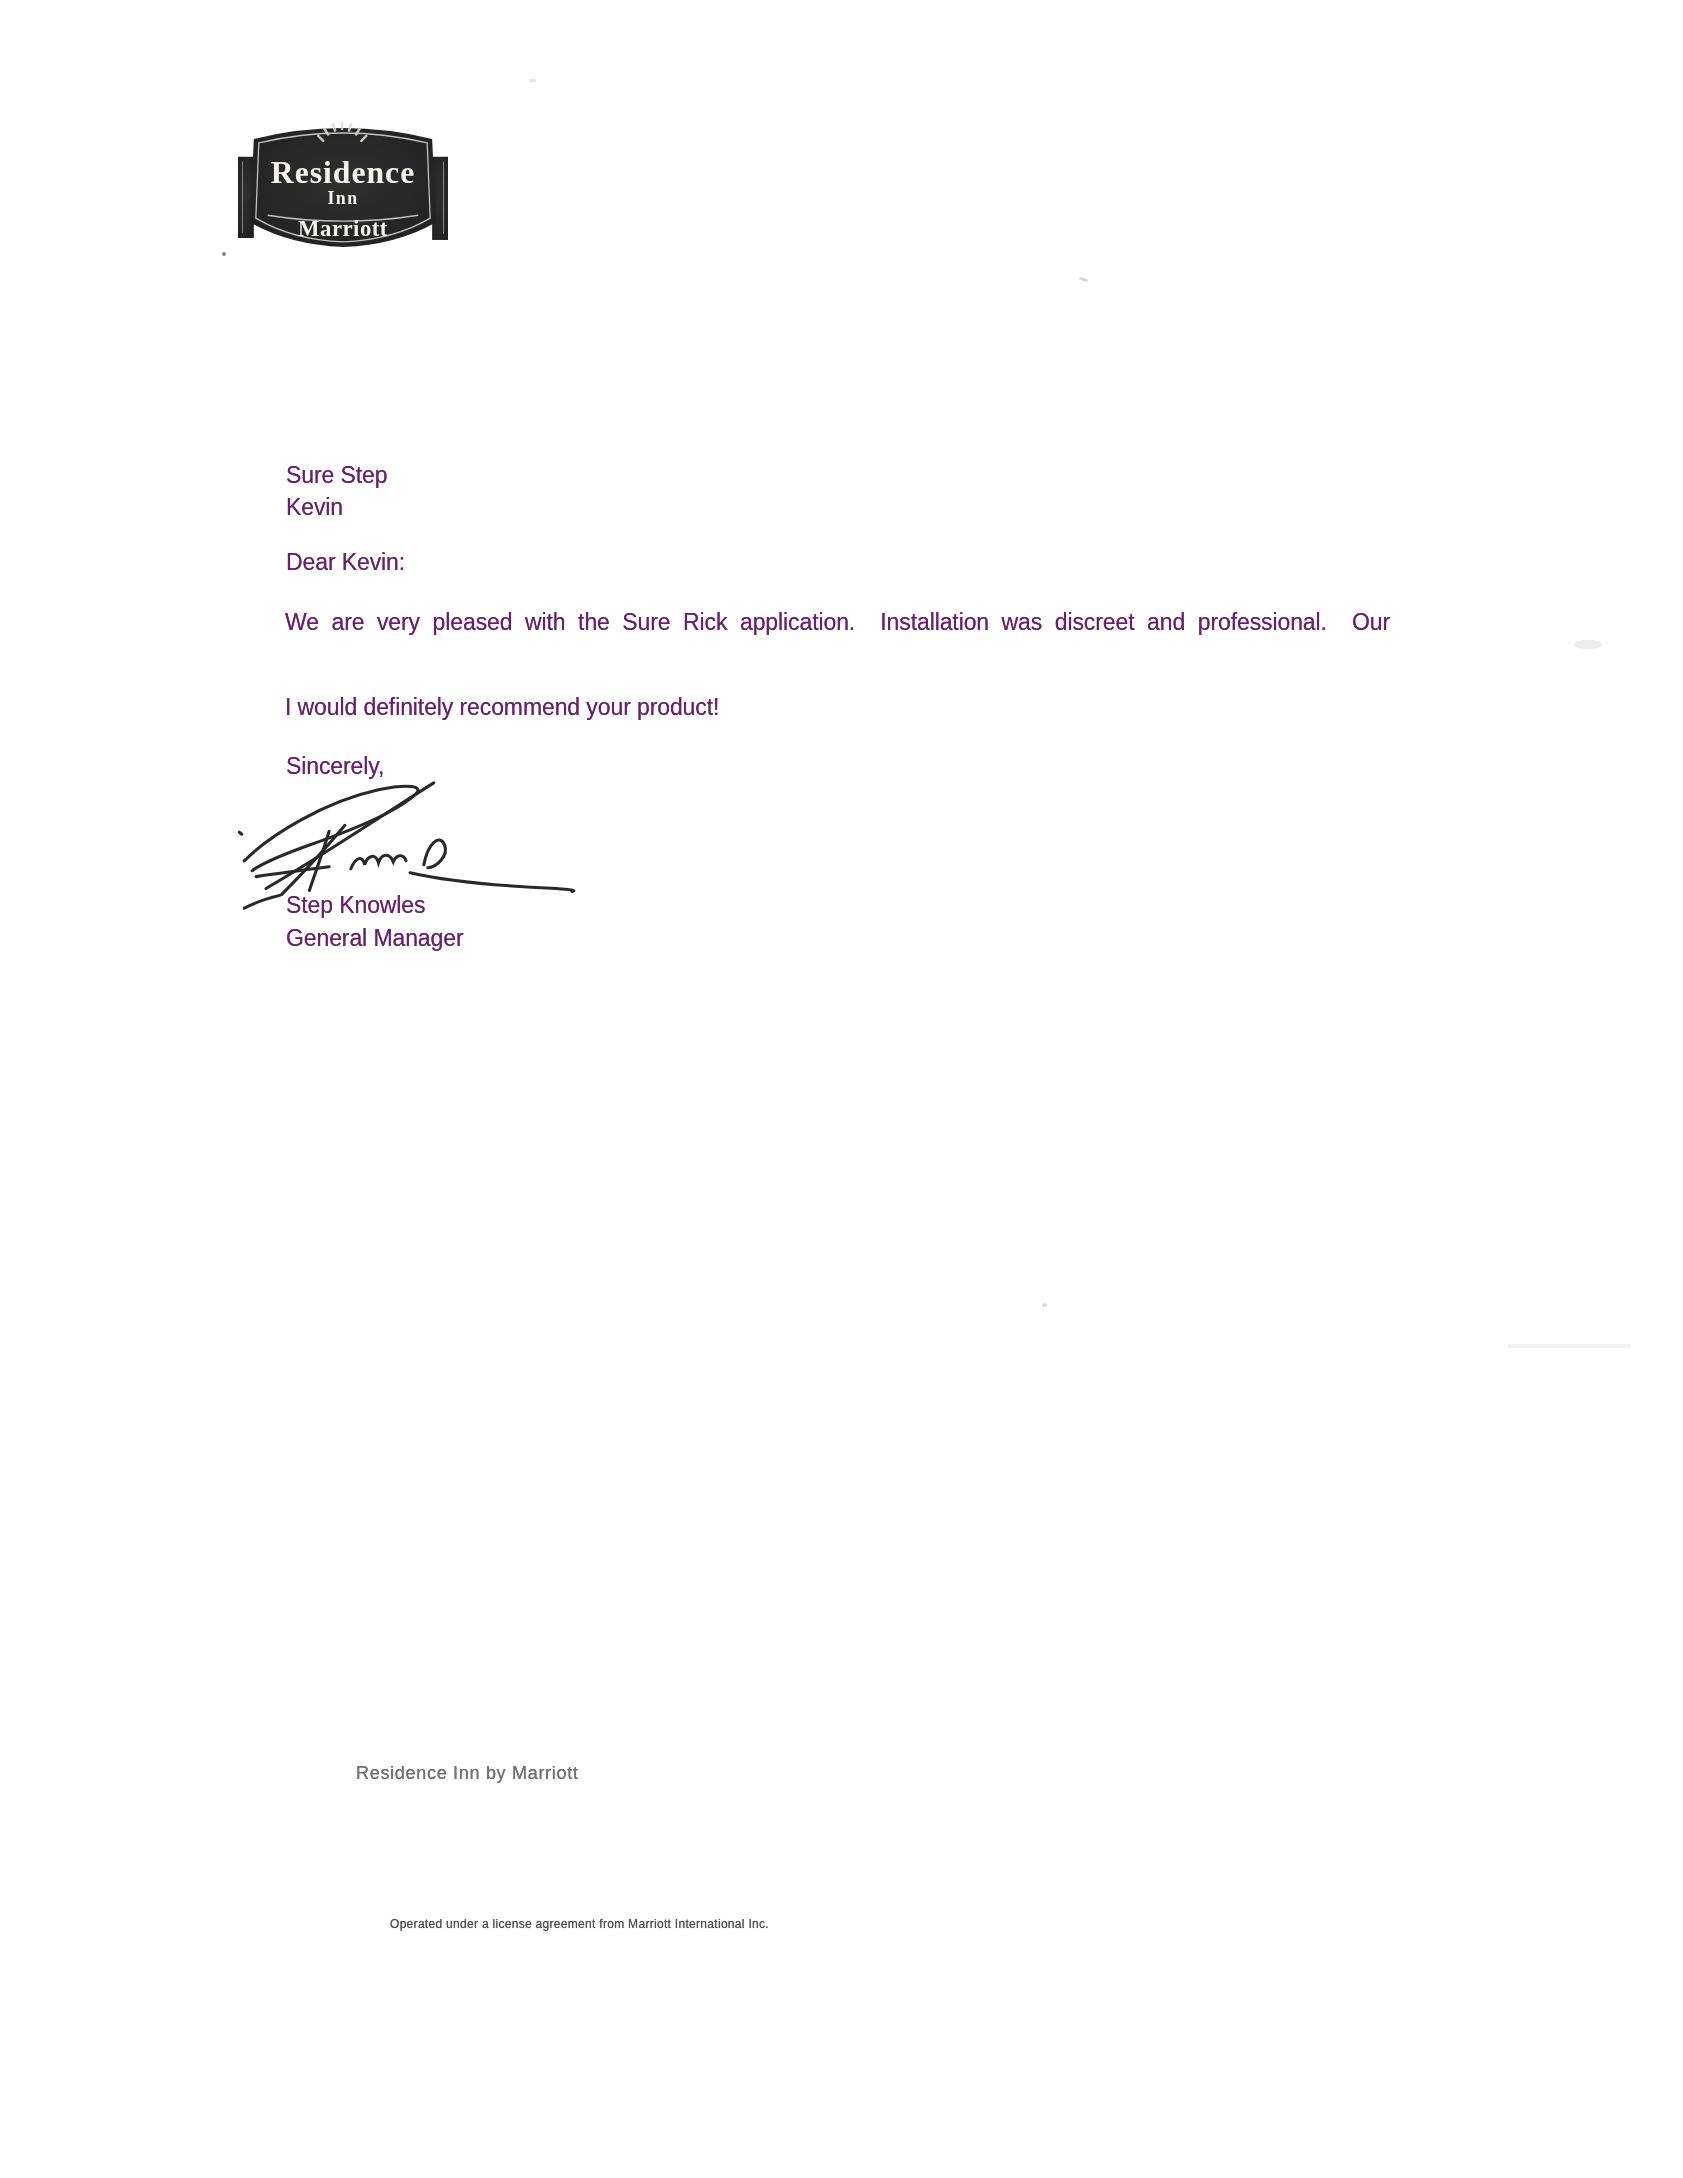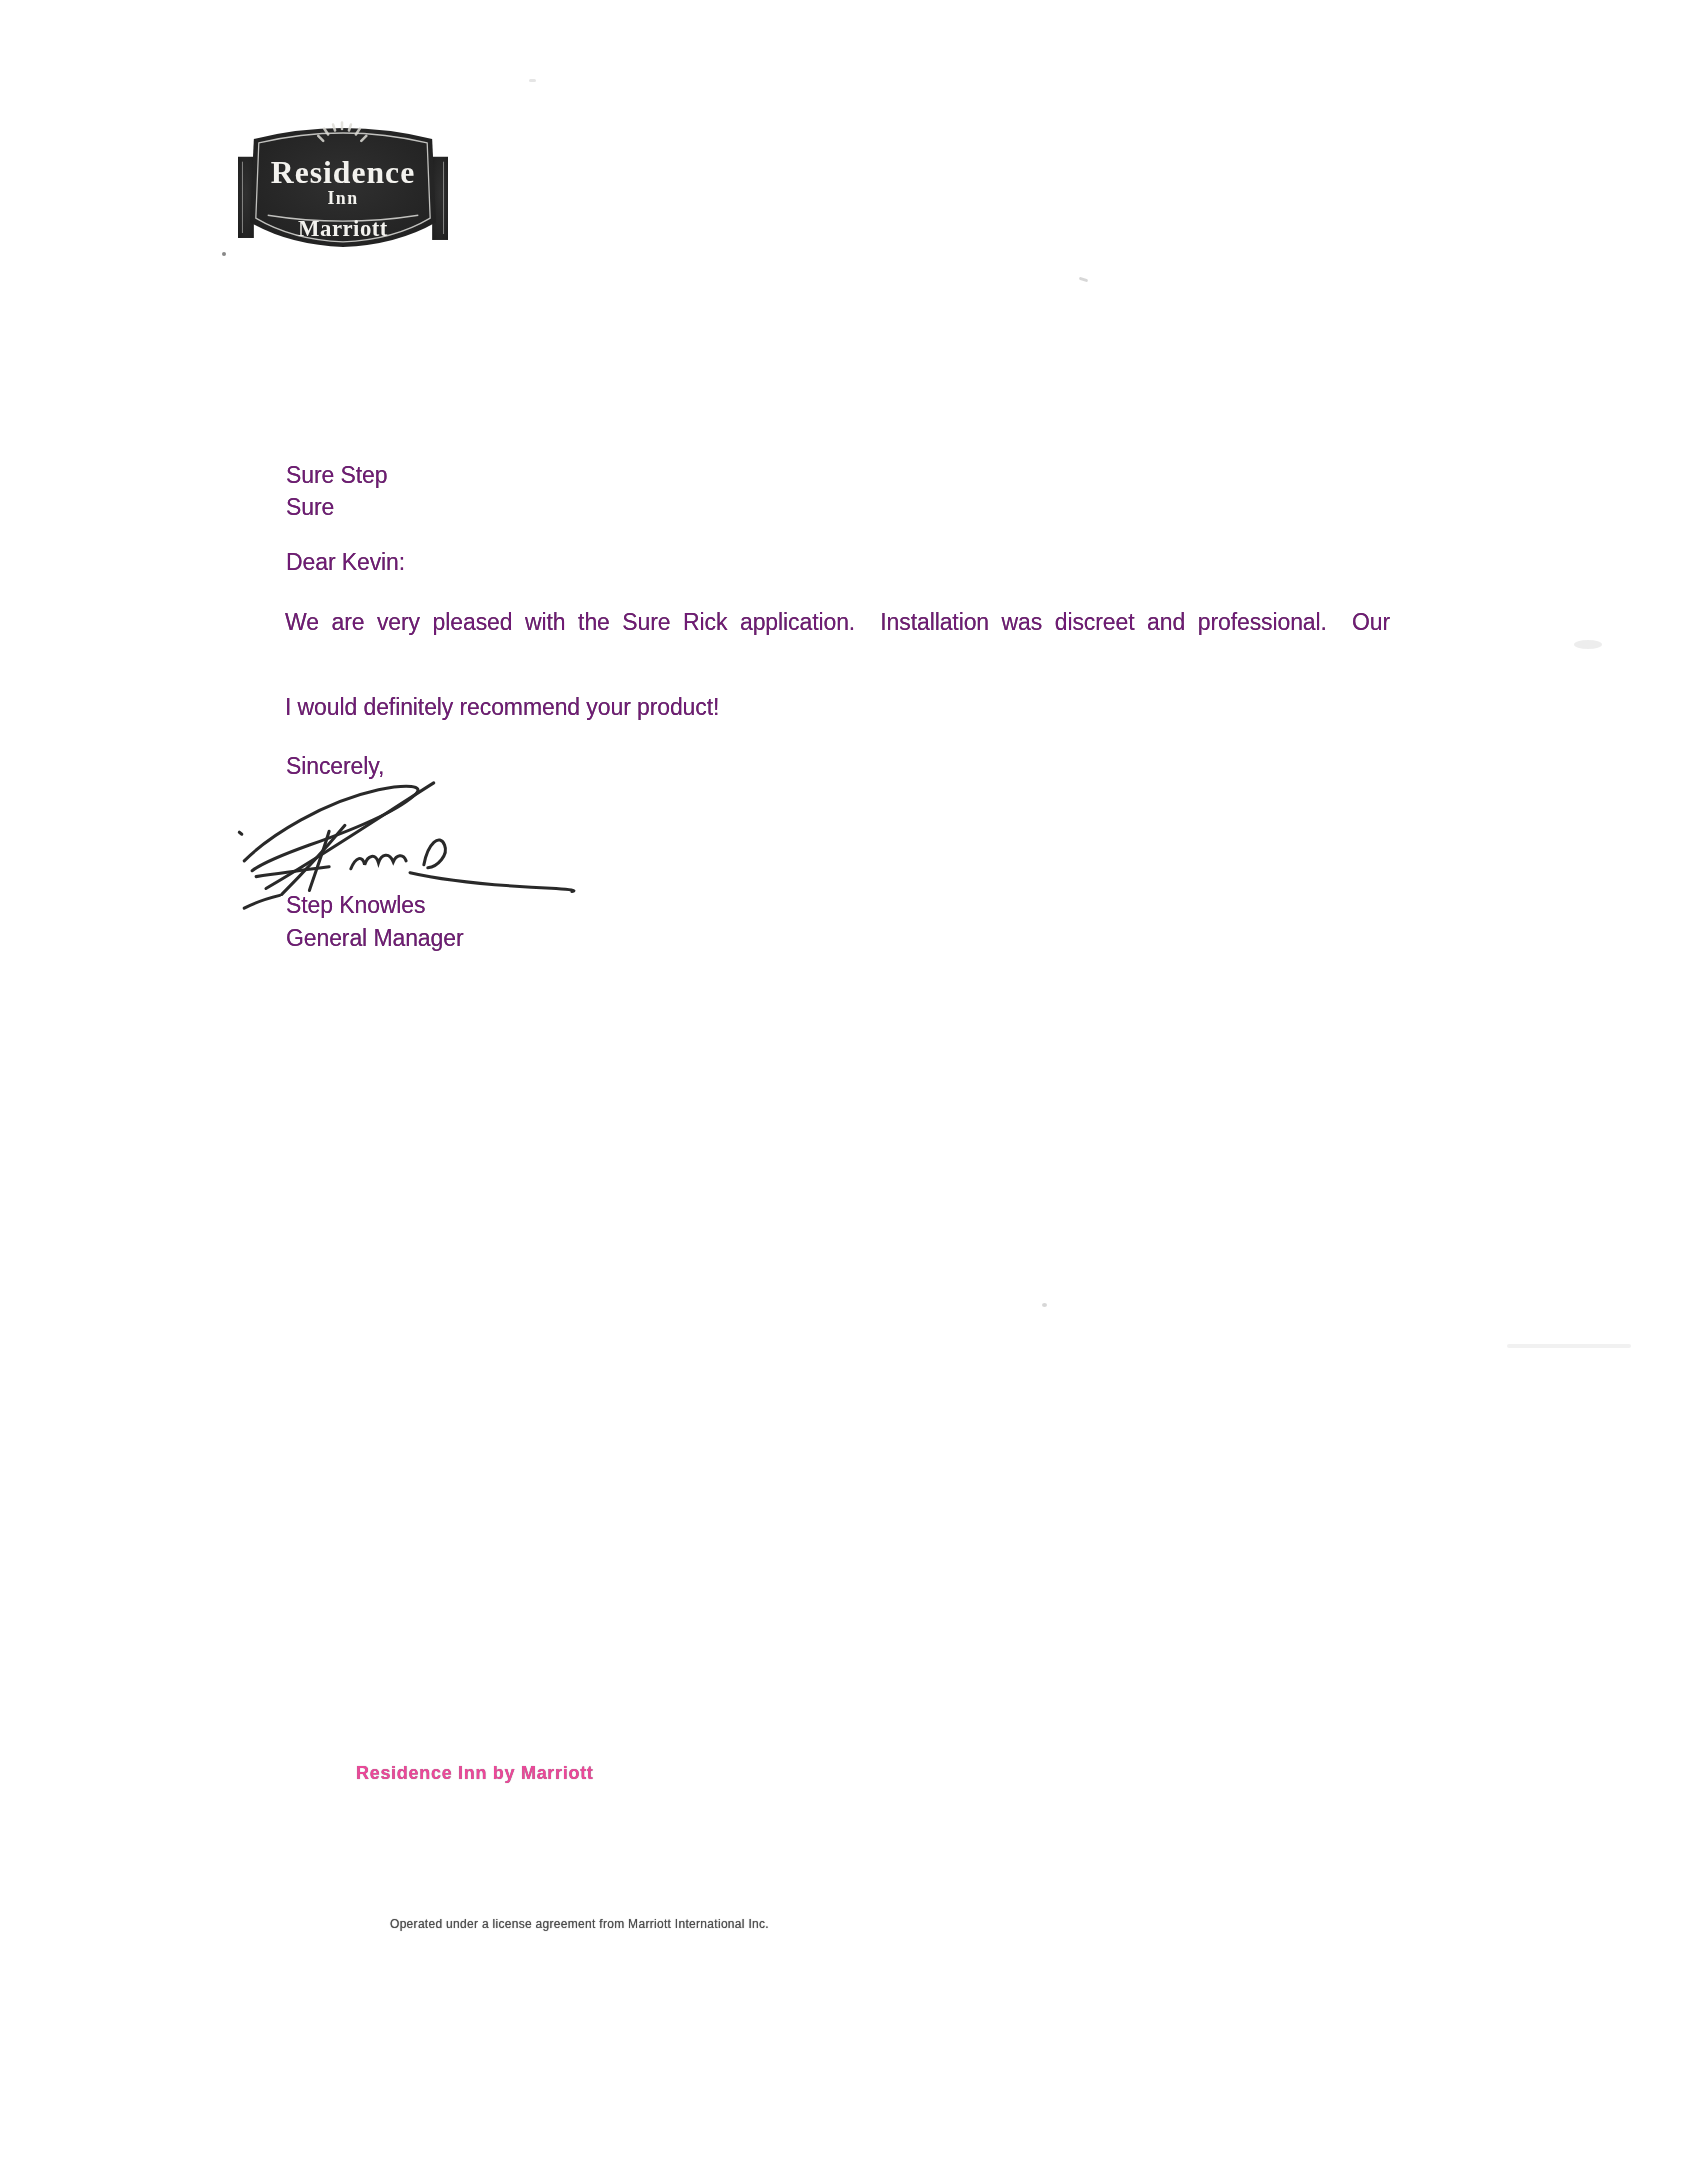--- a/index.html
+++ b/index.html
@@ -31,23 +31,23 @@
     text-align-last: justify;
     white-space: pre-wrap;
   }
   .logo-wrap { position: absolute; left: 238px; top: 115px; width: 210px; height: 138px; }
   .sig-wrap { position: absolute; left: 230px; top: 774px; width: 368px; height: 150px; }
   .footer-brand {
     position: absolute;
     left: 356px;
     top: 1763px;
     font-size: 18px;
-    font-weight: bold;
+    font-weight: normal;
     letter-spacing: 0.7px;
-    color: #ec4899;
+    color: #737373;
     text-shadow: 0 0 0.7px rgba(53,53,61,0.8);
     text-align: right;
   }
   .footer-legal {
     position: absolute;
     left: 354px;
     top: 1917px;
     font-size: 12px;
     letter-spacing: 0.3px;
     color: #4d4d4d;
@@ -98,21 +98,21 @@
       </g>
       <text x="106" y="69" text-anchor="middle" font-family="&quot;Liberation Serif&quot;,&quot;DejaVu Serif&quot;,serif" font-size="32" font-weight="bold" letter-spacing="1" fill="#f3f2ee">Residence</text>
       <text x="106" y="90" text-anchor="middle" font-family="&quot;Liberation Serif&quot;,&quot;DejaVu Serif&quot;,serif" font-size="18" font-weight="bold" letter-spacing="1.5" fill="#f3f2ee">Inn</text>
       <path d="M 30 101 Q 106 113 182 101" fill="none" stroke="#e9e9e5" stroke-width="1.4" opacity="0.8"></path>
       <text x="106" y="122" text-anchor="middle" font-family="&quot;Liberation Serif&quot;,&quot;DejaVu Serif&quot;,serif" font-size="23" font-weight="bold" letter-spacing="0.5" fill="#f3f2ee">Marriott</text>
     </svg>
   </div>
 
   <div class="txt" style="left:286px; top:459px;">
     <div class="line">Sure Step</div>
-    <div class="line">Sure</div>
+    <div class="line">Kevin</div>
   </div>
 
   <div class="txt" style="left:286px; top:546px;">
     <div class="line">Dear Kevin:</div>
   </div>
 
   <div class="txt" style="left:285px; top:606px;">
     <div class="justify-line">We are very pleased with the Sure Rick application.  Installation was discreet and professional.  Our</div>
   </div>
 

